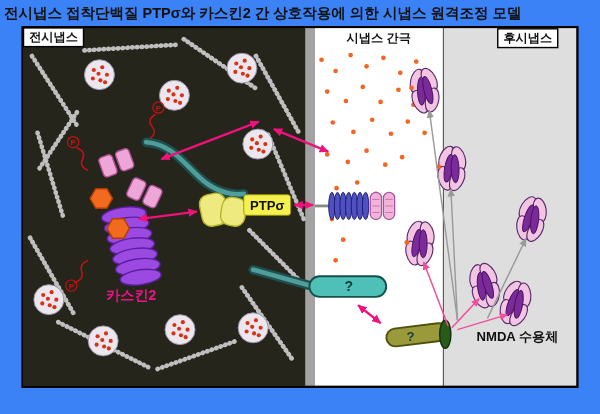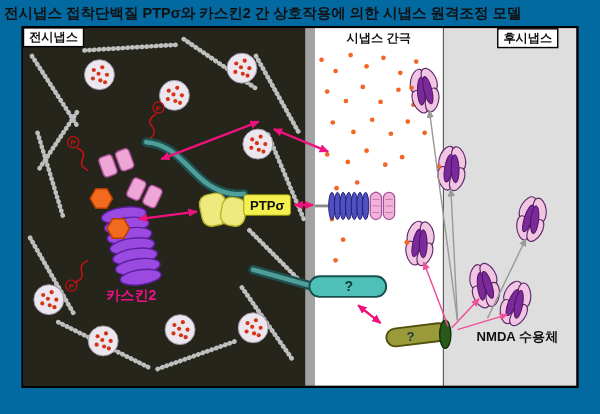--- a/index.html
+++ b/index.html
@@ -1,16 +1,16 @@
 <!DOCTYPE html>
 <html><head>
 <meta charset="utf-8">
 <style>
   html,body{margin:0;padding:0;background:#fff;}
-  .page{position:relative;width:600px;height:414px;background:#0369a1;overflow:hidden;
+  .page{position:relative;width:600px;height:414px;background:#3b82f6;overflow:hidden;
         font-family:"Liberation Sans",sans-serif;}
   .title{position:absolute;left:4px;top:0;width:592px;height:26px;line-height:26px;
          font-size:14.5px;font-weight:bold;color:#111;white-space:nowrap;}
   svg{position:absolute;left:0;top:26px;}
   svg text{font-family:"Liberation Sans",sans-serif;}
   .region-label{font-size:13px;font-weight:bold;fill:#111;}
   .mol-label{font-weight:bold;}
 </style>
 </head>
 <body>

